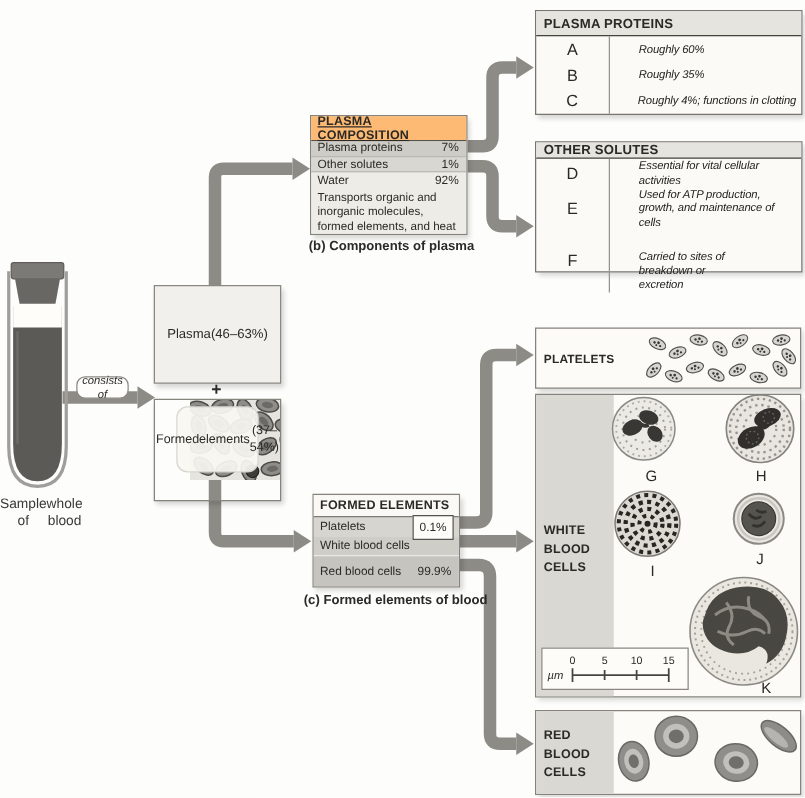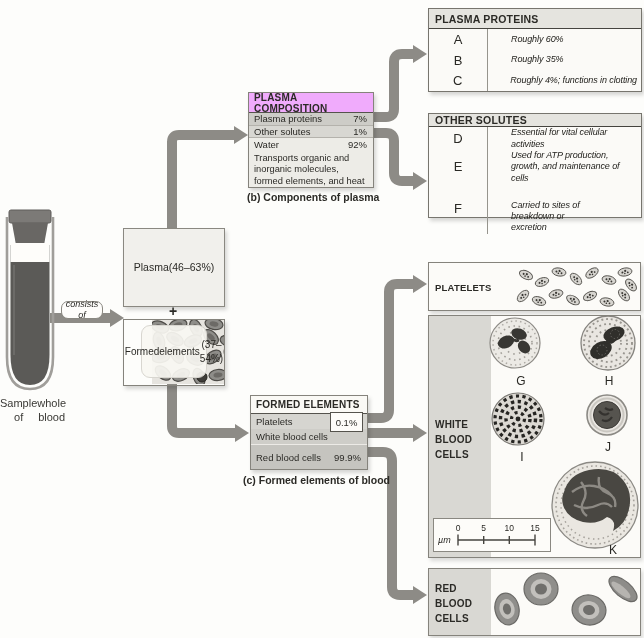--- a/index.html
+++ b/index.html
@@ -81,21 +81,21 @@
   </div>
 
   <div class="abs z3 consists" style="left:61px;top:301px;width:42px;height:18px;">consists of</div>
 
   <div class="abs z2 box center-col" style="left:123px;top:228px;width:102px;height:79px;background:#f1f0ec;font-size:10.5px;line-height:1.45;">
     <span>Plasma</span>
     <span>(46–63%)</span>
   </div>
   <div class="abs z2" style="left:165px;top:303px;width:16px;text-align:center;font-size:14px;font-weight:bold;">+</div>
 
-  <div class="abs z2" style="left:123px;top:319px;width:102px;height:67px;border:1.5px solid #85837c;box-shadow:2px 3px 4px rgba(0,0,0,.16);box-sizing:border-box;overflow:hidden;padding-left:28px;">
+  <div class="abs z2" style="left:123px;top:319px;width:102px;height:82px;border:1.5px solid #85837c;box-shadow:2px 3px 4px rgba(0,0,0,.16);box-sizing:border-box;overflow:hidden;padding-left:28px;">
     <svg width="99" height="64" viewBox="0 0 99 64">
       <rect x="0" y="0" width="99" height="64" fill="#e6e4df"></rect>
       <defs>
         <g id="fc">
             <ellipse rx="9" ry="5.5" fill="#8e8d89" stroke="#4d4b47" stroke-width="1.2"></ellipse>
             <ellipse rx="4.5" ry="2.5" fill="#6c6a66"></ellipse>
           </g>
       </defs>
       <use href="#fc" transform="translate(8,7) rotate(20)"></use>
         <use href="#fc" transform="translate(26,5) rotate(-15)"></use>
@@ -124,21 +124,21 @@
       <circle cx="50" cy="57" r="5" fill="#3e3c38" stroke="#26251f" stroke-width="1"></circle>
     </svg>
     <div class="abs center-col" style="left:17px;top:5px;width:66px;height:53px;background:rgba(248,247,242,.92);border:1px solid #d8d6d0;border-radius:9px;font-size:10px;line-height:1.35;">
       <span>Formed</span>
       <span>elements</span>
       <span>(37–54%)</span>
     </div>
   </div>
 
   <div class="abs z2 stat-box" style="left:248px;top:92px;width:126px;height:96px;">
-    <div class="stat-title" style="height:19px;background:#f0abfc;">PLASMA COMPOSITION</div>
+    <div class="stat-title" style="height:19px;background:#fdba74;text-decoration:underline;">PLASMA COMPOSITION</div>
     <div class="stat-row" style="height:15px;background:#cdccc7;border-bottom:1px solid #b4b2ac;">
       <span>Plasma proteins</span>
       <span>7%</span>
     </div>
     <div class="stat-row" style="height:15px;background:#d8d7d2;border-bottom:1px solid #b4b2ac;">
       <span>Other solutes</span>
       <span>1%</span>
     </div>
     <div class="stat-row" style="height:15px;background:#edece7;">
       <span>Water</span>

